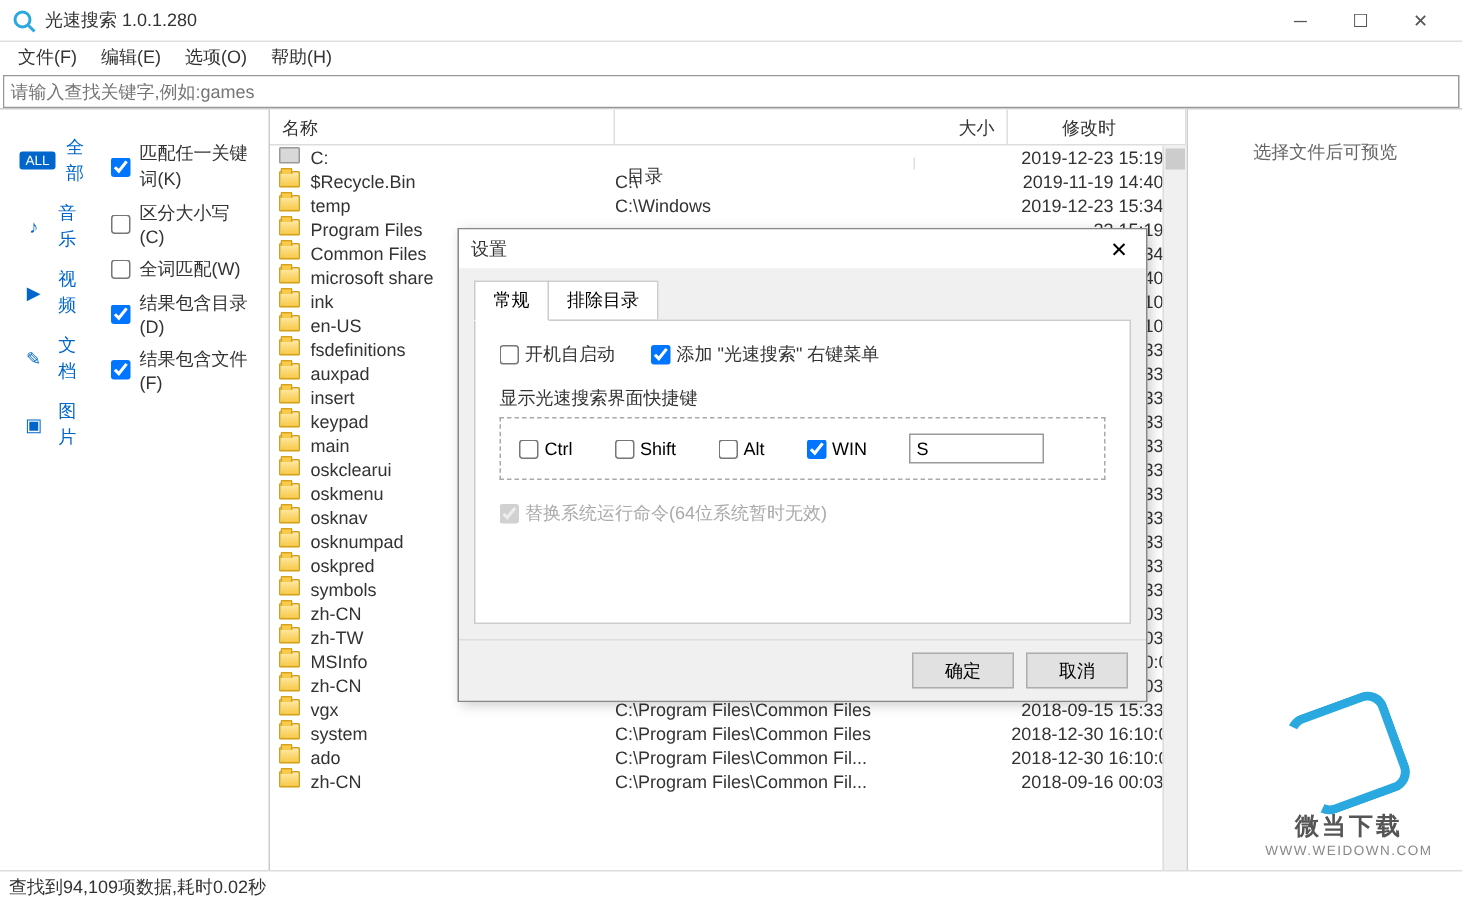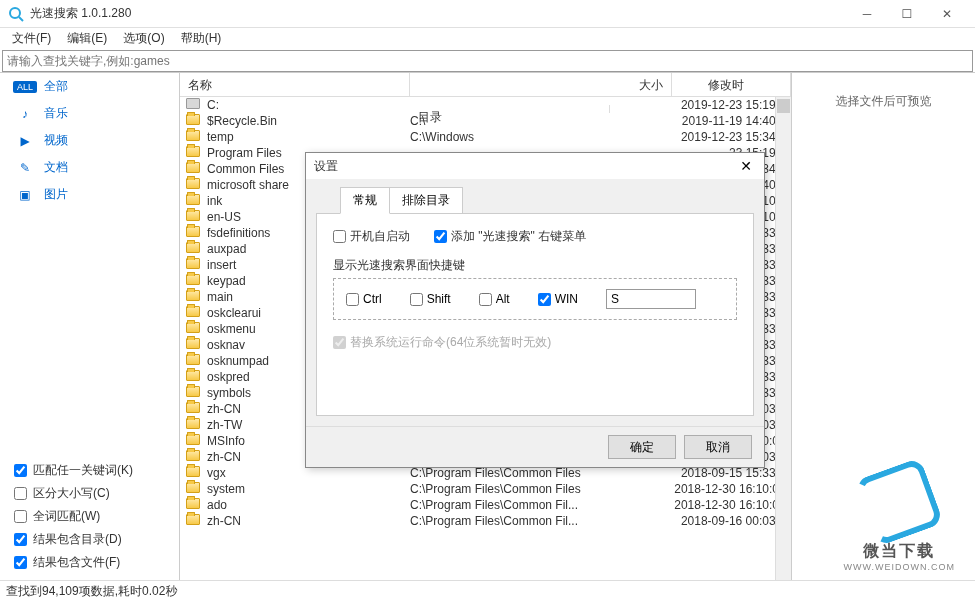--- a/index.html
+++ b/index.html
@@ -12,21 +12,21 @@
 .winbtn { width: 40px; height: 26px; display: flex; align-items: center; justify-content: center; color: #555; cursor: pointer; }
 
 .menubar { height: 22px; display: flex; align-items: flex-start; padding: 0 4px; }
 .menubar span { padding: 2px 8px; color: #333; cursor: pointer; }
 
 .searchbar { height: 22px; border: 1px solid #999; margin: 0 2px; }
 .searchbar input { width: 100%; height: 100%; border: none; outline: none; padding: 0 4px; color: #888; }
 
 .main { display: flex; height: 508px; border-top: 1px solid #ccc; }
 
-.sidebar { width: 180px; border-right: 1px solid #ccc; display: flex; flex-direction: column; padding: 0 6px; }
+.sidebar { width: 180px; border-right: 1px solid #ccc; display: flex; flex-direction: row; padding: 12px 6px; }
 .catlist { flex: 1; }
 .catitem { display: flex; align-items: center; padding: 5px 10px; color: #0066cc; cursor: pointer; gap: 10px; }
 .catitem .ic { width: 18px; height: 14px; display: inline-flex; align-items: center; justify-content: center; }
 .catitem.sel .badge { background: #0066cc; color: #fff; font-size: 9px; padding: 1px 4px; border-radius: 2px; }
 .catitem.sel { color: #0066cc; }
 
 .options { padding: 6px 8px; }
 .optrow { display: flex; align-items: center; padding: 3px 0; color: #333; gap: 4px; cursor: pointer; }
 .optrow input { margin-right: 2px; }
 
@@ -58,21 +58,21 @@
 .folder-icon::before { content: ""; position: absolute; top: -3px; left: 0; width: 6px; height: 3px; background: #f7c948; border: 1px solid #d4a017; border-bottom: none; border-radius: 1px 1px 0 0; }
 .disk-icon { display: inline-block; width: 14px; height: 11px; background: #d8d8d8; border: 1px solid #999; border-radius: 1px; }
 
 
 .overlay { position: absolute; top: 152px; left: 305px; width: 460px; height: 316px; background: #f0f0f0; border: 1px solid #888; box-shadow: 2px 2px 8px rgba(0,0,0,0.2); display: flex; flex-direction: column; }
 .mtitle { height: 26px; display: flex; align-items: center; padding: 0 8px; background: #fff; }
 .mtitle span:first-child { flex: 1; color: #333; }
 .mclose { width: 20px; text-align: center; cursor: pointer; font-size: 14px; }
 .tabs { display: flex; padding: 8px 10px 0; background: #f0f0f0; }
 .tab { padding: 4px 12px; border: 1px solid #ccc; background: #fff; margin-right: -1px; cursor: pointer; }
-.tab.act { border-bottom-color: #fff; position: relative; z-index: 1; margin-left: 24px; }
+.tab.act { border-bottom-color: #fff; position: relative; z-index: 1; }
 .tabbody { flex: 1; margin: -1px 10px 10px; border: 1px solid #ccc; background: #fff; padding: 14px 16px; position: relative; }
 .chkrow { display: flex; align-items: center; gap: 24px; margin-bottom: 12px; }
 .chkrow label { display: flex; align-items: center; gap: 4px; color: #333; cursor: pointer; }
 .fieldset { border: 1px dashed #aaa; padding: 10px 12px; margin-top: 6px; position: relative; }
 .legend { color: #333; margin-bottom: -2px; }
 .hotkeys { display: flex; align-items: center; gap: 28px; }
 .hotkeys label { display: flex; align-items: center; gap: 4px; }
 .hotkeys input[type=text] { width: 90px; height: 20px; border: 1px solid #999; padding: 0 4px; }
 .disabled { color: #aaa; margin-top: 14px; display: flex; align-items: center; gap: 4px; }
 .mbuttons { display: flex; justify-content: flex-end; gap: 8px; padding: 8px 12px; border-top: 1px solid #ddd; background: #f0f0f0; }

